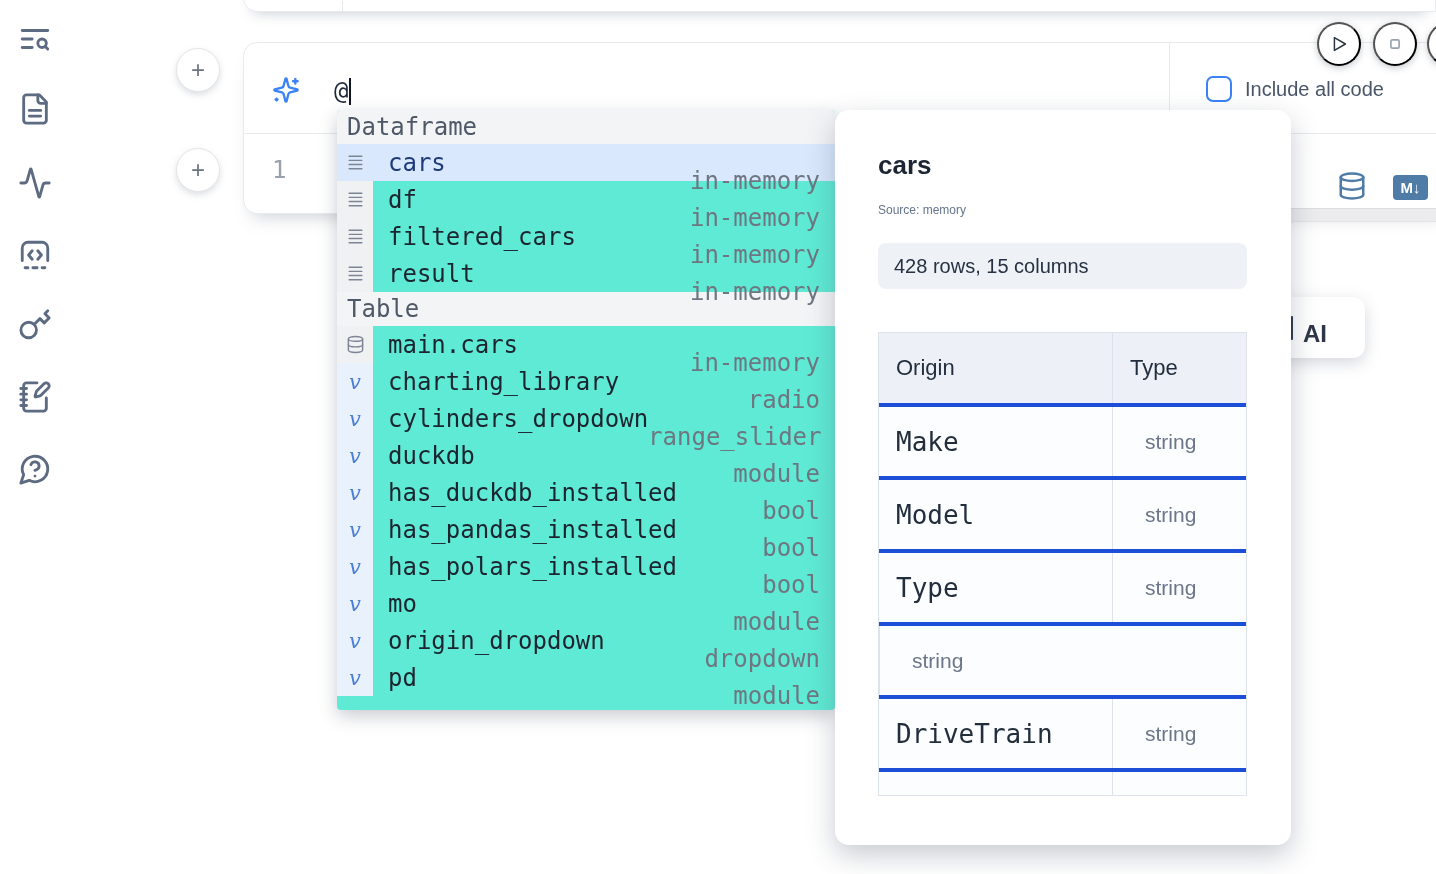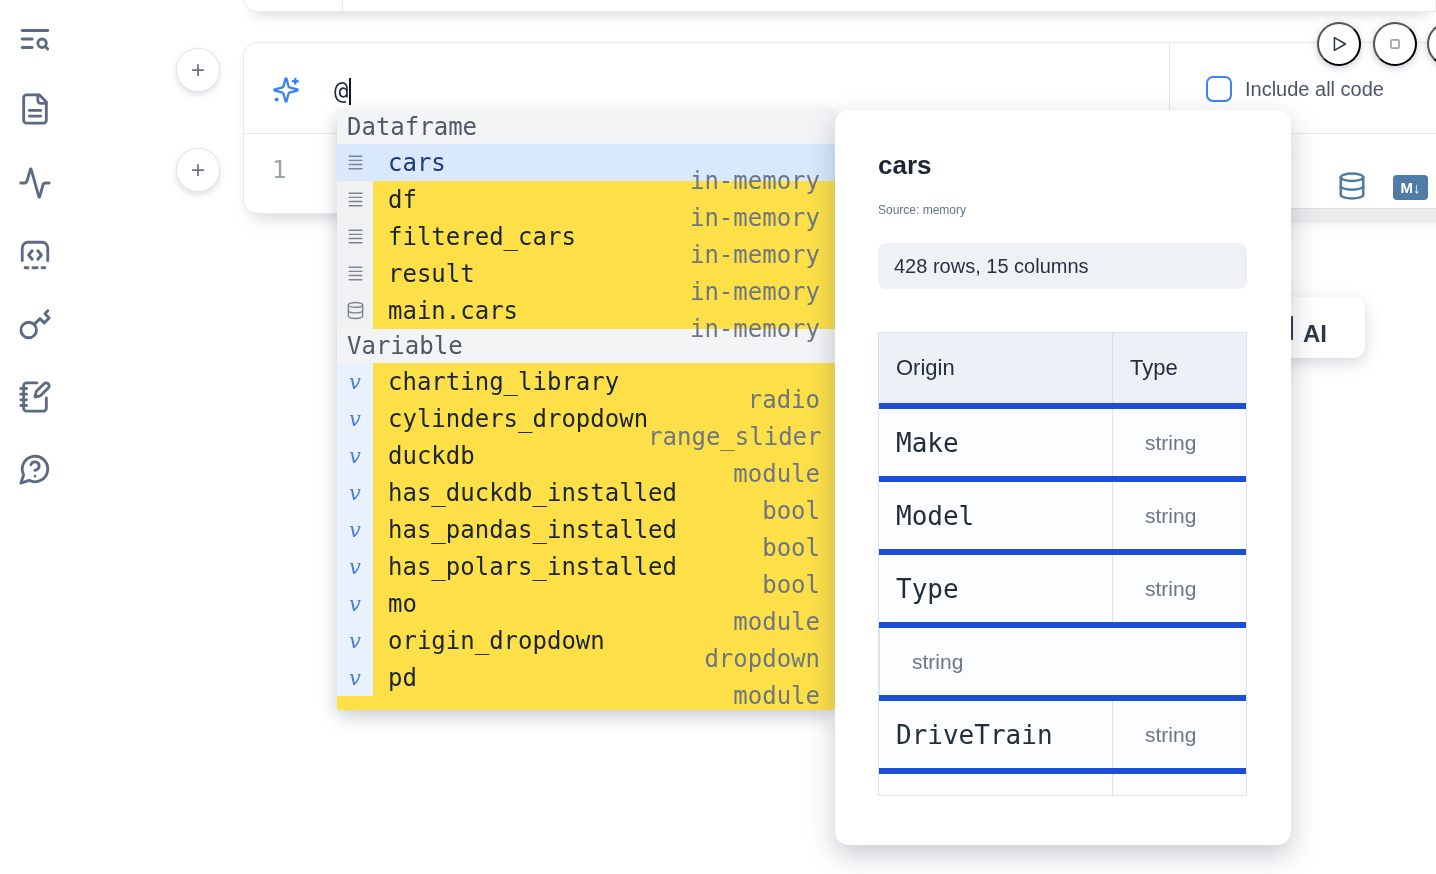--- a/index.html
+++ b/index.html
@@ -50,21 +50,21 @@
   
   .gray-strip { position:absolute; left:835px; top:208px; width:601px; height:14px;
                 background:#ececee; border-top:1px solid #dddde0; border-bottom:1px solid #e4e4e6; z-index:3; }
 
   
   .circle-btn { position:absolute; top:22px; width:44px; height:44px; border-radius:50%; background:#fff;
                 box-shadow:0 2px 7px rgba(90,100,115,.35); display:flex; align-items:center; justify-content:center; z-index:4; }
   .circle-btn svg { width:22px; height:22px; fill:none; stroke-linejoin:round; stroke-linecap:round; }
 
   
-  .dropdown { position:absolute; left:337px; top:110px; width:498px; height:600px; background:#fde047;
+  .dropdown { position:absolute; left:337px; top:110px; width:498px; height:600px; background:#5eead4;
               border-radius:4px; box-shadow:0 6px 18px rgba(60,70,90,.28); overflow:hidden; z-index:6; }
   .ac-header { height:34px; background:#f3f4f6; display:flex; align-items:center; padding-left:10px;
                font-family:"DejaVu Sans Mono", monospace; font-size:24px; color:#4e5866; }
   .ac-row { height:37px; display:flex; align-items:center; padding-right:15px; cursor:pointer; }
   .ac-gutter { width:36px; height:100%; flex:none; background:#f0f1f3;
                display:flex; align-items:center; justify-content:center; }
   .ac-gutter svg { width:19px; height:19px; stroke:#7c8593; fill:none; stroke-width:1.8; stroke-linecap:round; }
   .ac-row.var .ac-gutter { background:#e9f1fd; }
   .var-glyph { font-family:"DejaVu Serif", serif; font-style:italic; font-size:21px; color:#4a7fd4; }
   .ac-name { margin-left:15px; font-family:"DejaVu Sans Mono", monospace; font-size:24px; color:#1c2430;
@@ -84,21 +84,21 @@
 
   
   .preview { position:absolute; left:835px; top:110px; width:456px; height:735px; background:#fff;
              border-radius:14px; box-shadow:0 10px 28px rgba(70,80,100,.3); z-index:10;
              padding:40px 44px 0 43px; overflow:hidden; }
   .pv-title { font-size:26px; font-weight:bold; color:#1b2533; }
   .pv-source { margin-top:22px; font-size:12px; color:#64748b; }
   .pv-chip { margin-top:26px; width:369px; background:#eef2f6; border-radius:8px; height:46px;
              display:flex; align-items:center; padding-left:16px; font-size:20px; color:#273142; }
   .pv-table { margin-top:43px; width:369px; height:464px; border:1px solid #dce3ea; overflow:hidden; }
-  .pv-tr { display:flex; border-top:6px solid #1d4ed8; background:#fcfdfe; }
+  .pv-tr { display:flex; border-top:4px solid #1d4ed8; background:#fcfdfe; }
   .pv-tr:first-child { border-top:none; background:#edf1f7; }
   .pv-c1 { width:233px; padding-left:17px; display:flex; align-items:center; }
   .pv-c2 { width:134px; padding-left:17px; border-left:1px solid #dce3ea; display:flex; align-items:center; }
   .pv-head { height:70px; }
   .pv-head .pv-c1, .pv-head .pv-c2 { font-size:22px; color:#242f3e; }
   .pv-body { height:73px; }
   .pv-body .pv-c1 { font-family:"DejaVu Sans Mono", monospace; font-size:26px; color:#232e3d; }
   .pv-body .pv-c2 { font-size:21px; color:#6b7689;padding-left:32px; }
 </style>
 </head>
@@ -265,34 +265,34 @@
             <path d="M4 4h16"></path>
             <path d="M4 9.3h16"></path>
             <path d="M4 14.6h16"></path>
             <path d="M4 20h16"></path>
           </svg>
         </span>
       <span class="ac-name">result</span>
       <span class="ac-type">in-memory</span>
     </div>
 
+    <div class="ac-header">Table</div>
 
     <div class="ac-row">
       <span class="ac-gutter">
           <svg viewBox="0 0 24 24">
             <ellipse cx="12" cy="5" rx="9" ry="3"></ellipse>
             <path d="M3 5v14a9 3 0 0 0 18 0V5"></path>
             <path d="M3 12a9 3 0 0 0 18 0"></path>
           </svg>
         </span>
       <span class="ac-name">main.cars</span>
       <span class="ac-type">in-memory</span>
     </div>
 
-    <div class="ac-header">Variable</div>
 
     <div class="ac-row var">
       <span class="ac-gutter">
           <span class="var-glyph">v</span>
         </span>
       <span class="ac-name">charting_library</span>
       <span class="ac-type">radio</span>
     </div>
     <div class="ac-row var">
       <span class="ac-gutter">

